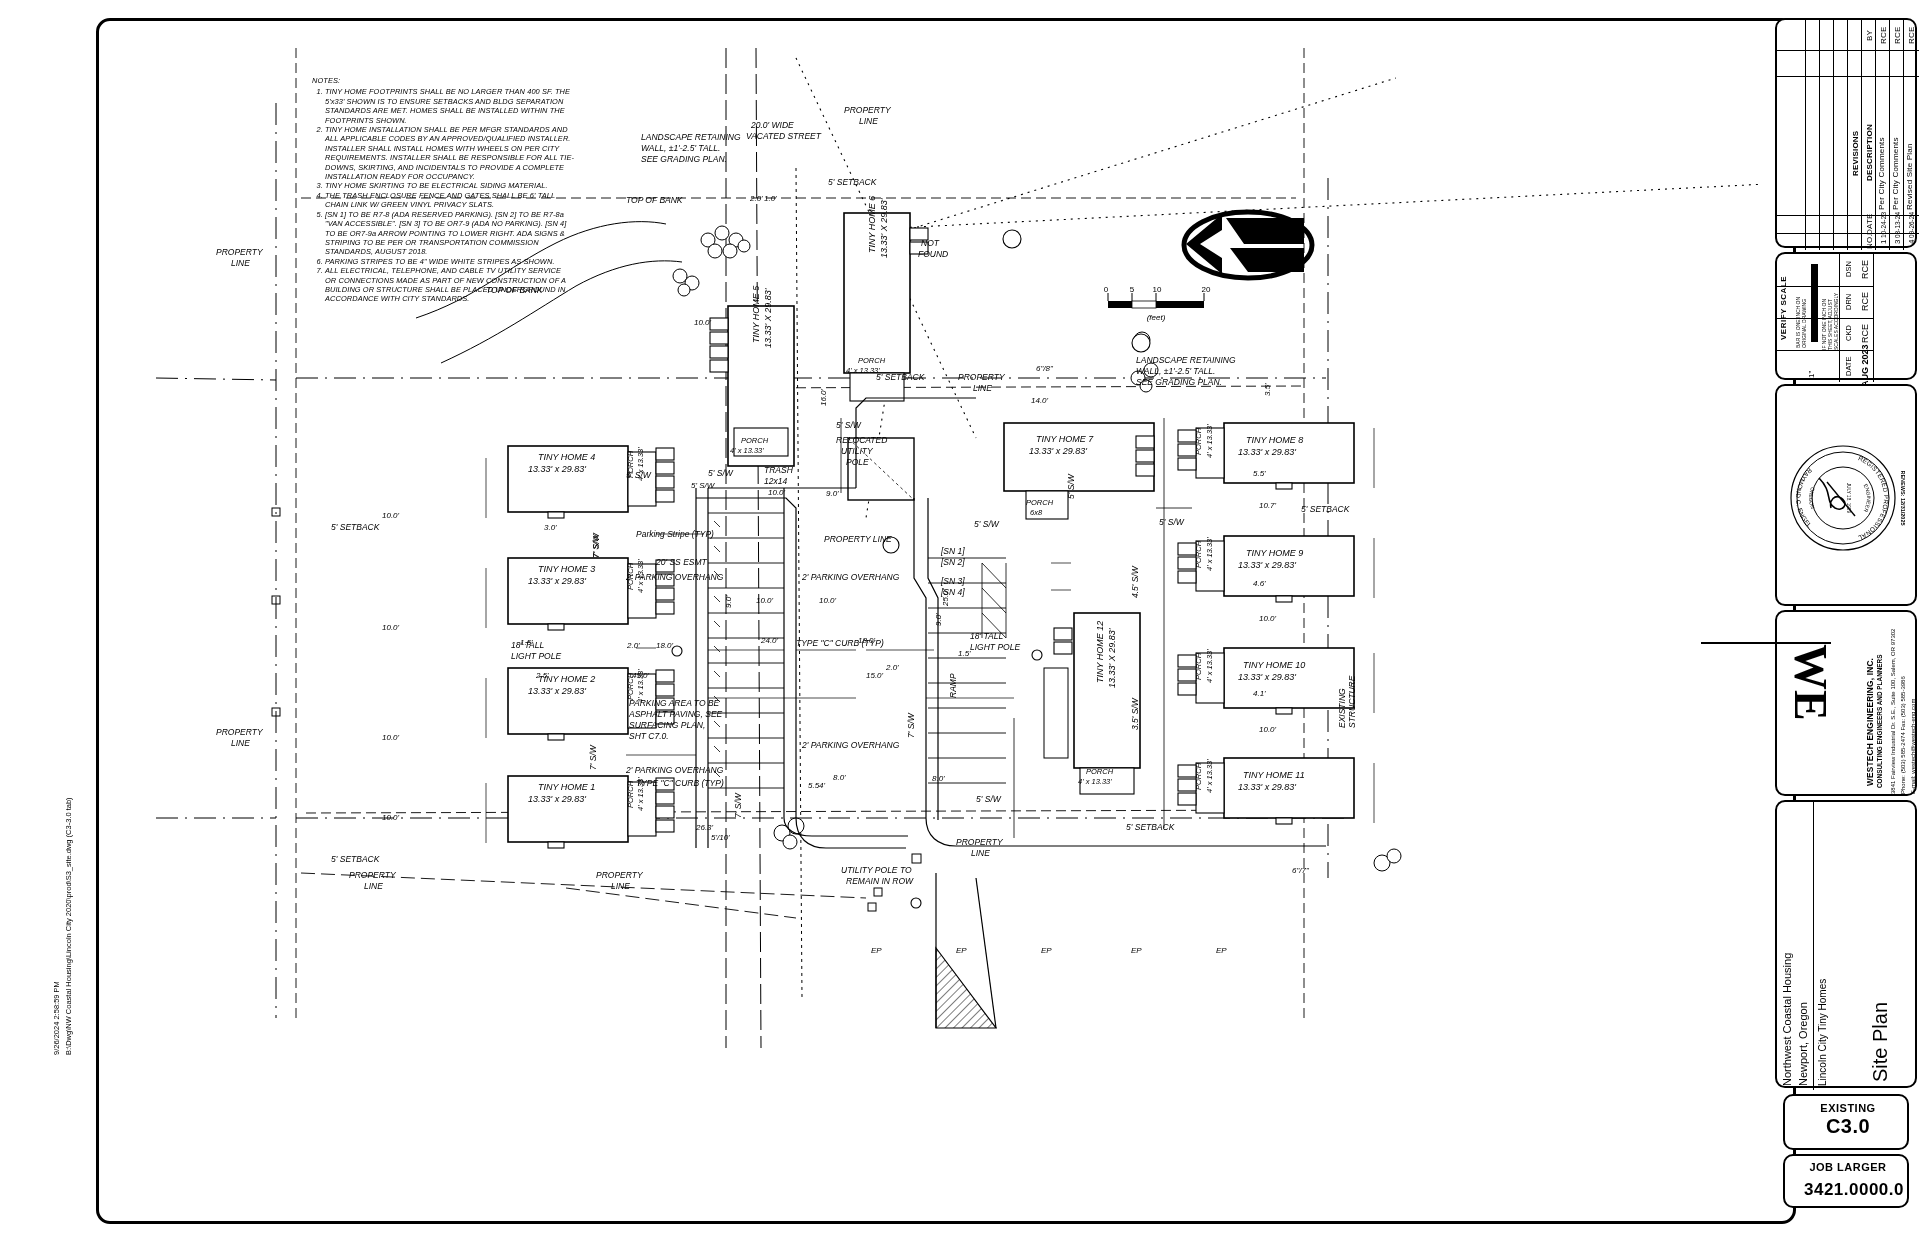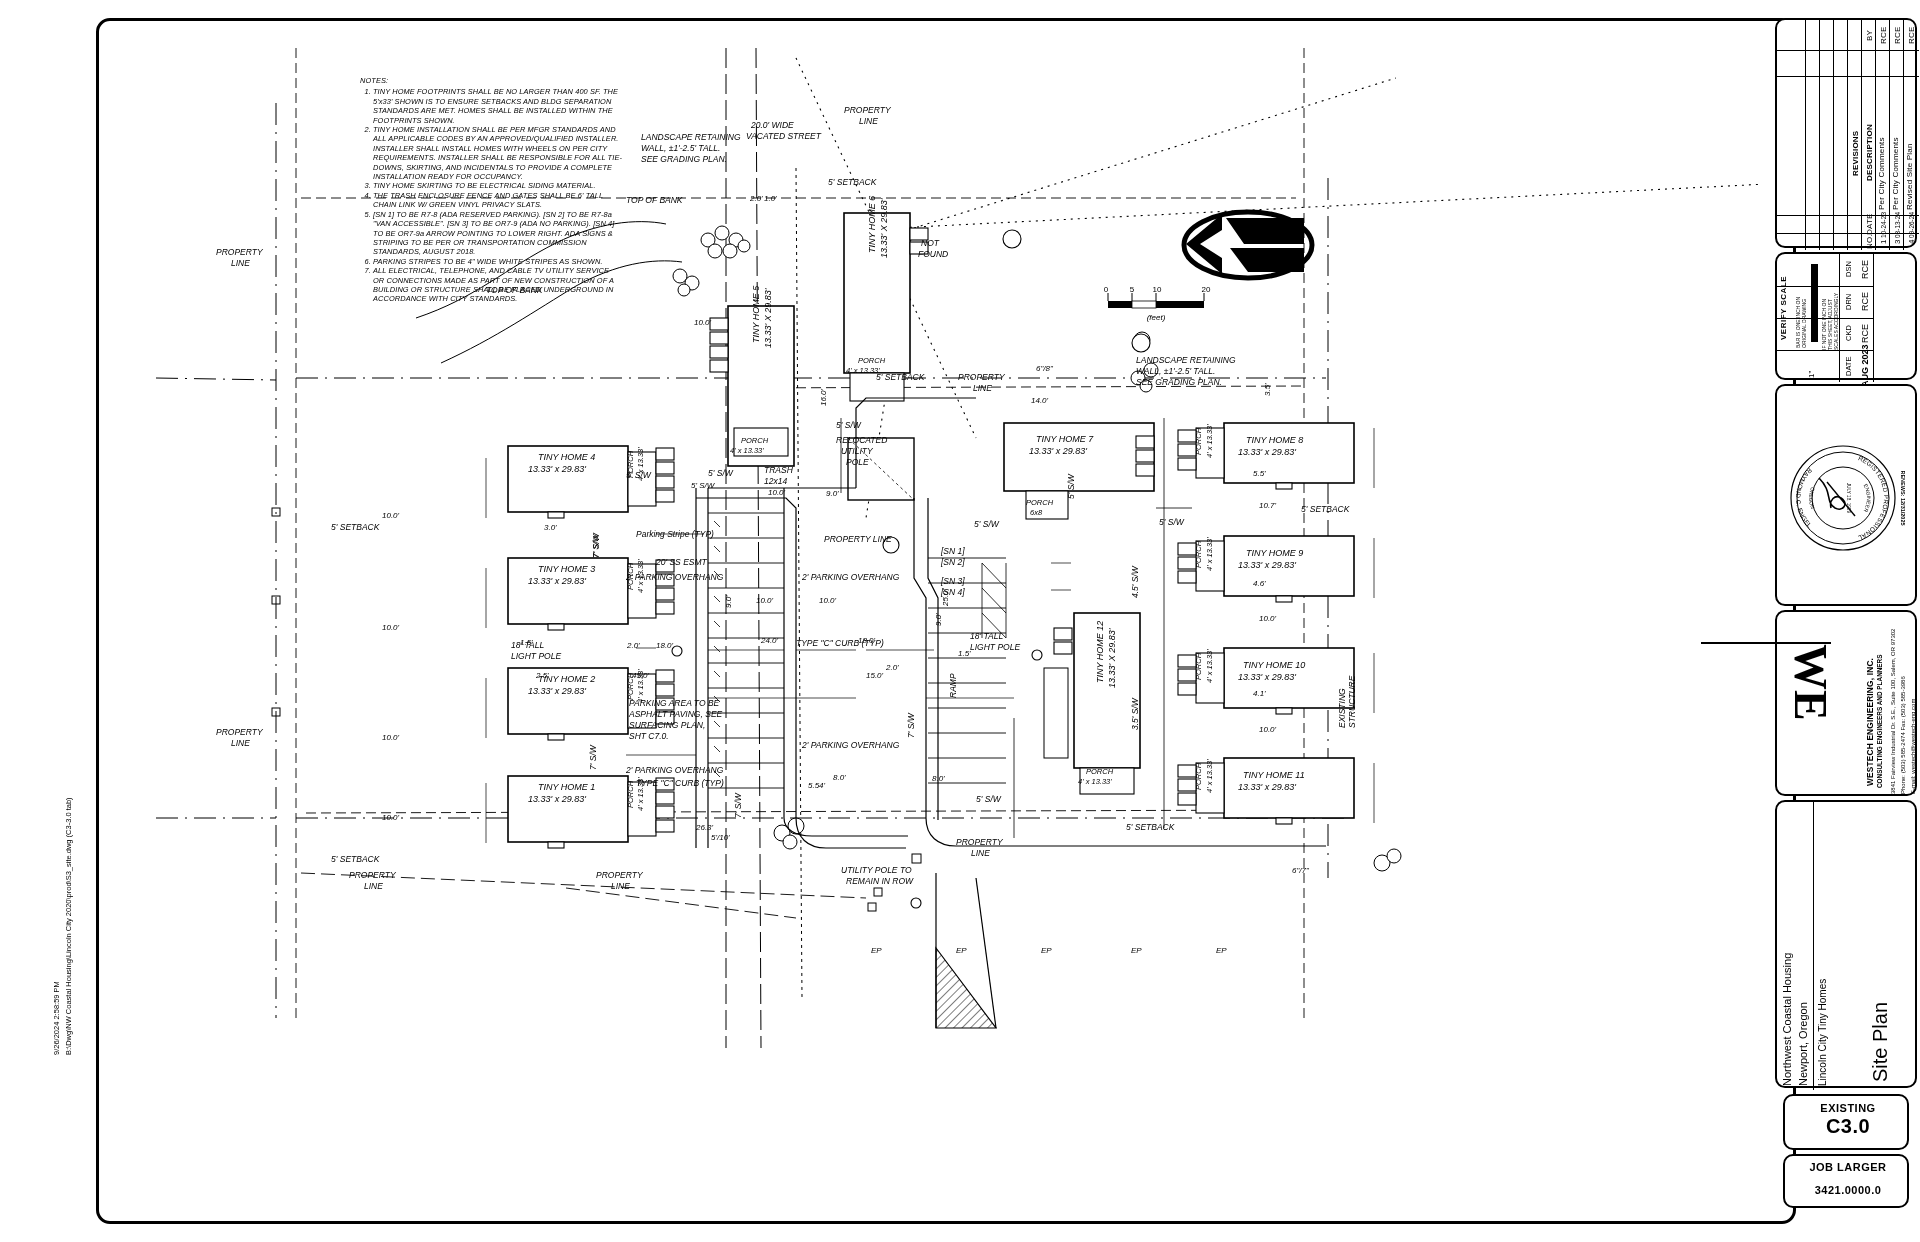--- a/index.html
+++ b/index.html
@@ -554,21 +554,21 @@
 
       <g class="t" font-size="8">
         <text x="1010" y="274" text-anchor="middle">0</text>
         <text x="1036" y="274" text-anchor="middle">5</text>
         <text x="1061" y="274" text-anchor="middle">10</text>
         <text x="1110" y="274" text-anchor="middle">20</text>
         <text x="1060" y="302" text-anchor="middle" class="ital">(feet)</text>
       </g>
     </svg>
 
-    <div style="position:absolute;left:216px;top:58px;width:262px;font-size:7.4px;line-height:9.4px;font-style:italic;letter-spacing:.1px;margin-left:48px;">
+    <div style="position:absolute;left:216px;top:58px;width:262px;font-size:7.4px;line-height:9.4px;font-style:italic;letter-spacing:.1px;">
       <div style="font-weight:normal;margin-bottom:2px;">NOTES:</div>
       <ol style="margin:0;padding-left:13px;">
         <li>TINY HOME FOOTPRINTS SHALL BE NO LARGER THAN 400 SF. THE 5'x33' SHOWN IS TO ENSURE SETBACKS AND BLDG SEPARATION STANDARDS ARE MET. HOMES SHALL BE INSTALLED WITHIN THE FOOTPRINTS SHOWN.</li>
         <li>TINY HOME INSTALLATION SHALL BE PER MFGR STANDARDS AND ALL APPLICABLE CODES BY AN APPROVED/QUALIFIED INSTALLER. INSTALLER SHALL INSTALL HOMES WITH WHEELS ON PER CITY REQUIREMENTS.  INSTALLER SHALL BE RESPONSIBLE FOR ALL TIE-DOWNS, SKIRTING, AND INCIDENTALS TO PROVIDE A COMPLETE INSTALLATION READY FOR OCCUPANCY.</li>
         <li>TINY HOME SKIRTING TO BE ELECTRICAL SIDING MATERIAL.</li>
         <li>THE TRASH ENCLOSURE FENCE AND GATES SHALL BE 6' TALL CHAIN LINK W/ GREEN VINYL PRIVACY SLATS.</li>
         <li>[SN 1] TO BE R7-8 (ADA RESERVED PARKING). [SN 2] TO BE R7-8a "VAN ACCESSIBLE". [SN 3] TO BE OR7-9 (ADA NO PARKING). [SN 4] TO BE OR7-9a ARROW POINTING TO LOWER RIGHT. ADA SIGNS &amp; STRIPING TO BE PER OR TRANSPORTATION COMMISSION STANDARDS, AUGUST 2018.</li>
         <li>PARKING STRIPES TO BE 4" WIDE WHITE STRIPES AS SHOWN.</li>
         <li>ALL ELECTRICAL, TELEPHONE, AND CABLE TV UTILITY SERVICE OR CONNECTIONS MADE AS PART OF NEW CONSTRUCTION OF A BUILDING OR STRUCTURE SHALL BE PLACED UNDERGROUND IN ACCORDANCE WITH CITY STANDARDS.</li>
       </ol>
@@ -695,17 +695,17 @@
       <div class="rot90" style="position:absolute;left:92px;top:60px;width:24px;height:220px;font-size:20px;">Site Plan</div>
     </div>
 
     <div class="tbox" style="left:8px;top:1076px;width:126px;height:56px;">
       <div class="dwglabel center" style="position:absolute;left:0;top:4px;width:126px;height:16px;">EXISTING</div>
       <div class="dwgnum center" style="position:absolute;left:0;top:15px;width:126px;height:30px;">C3.0</div>
     </div>
 
     <div class="tbox" style="left:8px;top:1136px;width:126px;height:54px;">
       <div class="dwglabel center" style="position:absolute;left:0;top:3px;width:126px;height:16px;">JOB LARGER</div>
-      <div class="dwgnum center" style="position:absolute;left:0;top:19px;width:126px;height:30px;font-size:11px;">3421.0000.0</div>
+      <div class="dwgnum center" style="position:absolute;left:6px;top:19px;width:126px;height:30px;font-size:17px;">3421.0000.0</div>
     </div>
 
   </div>
 </div>
 
 </body></html>

